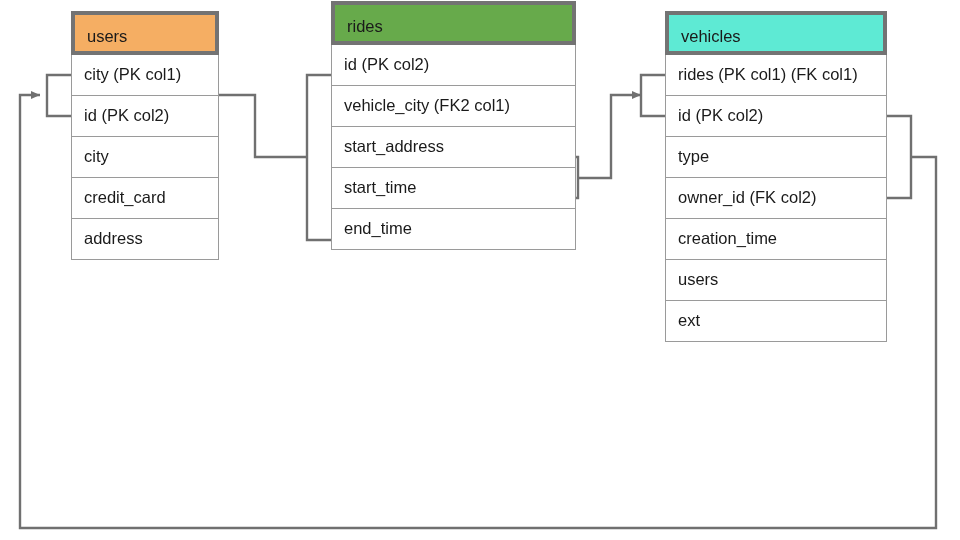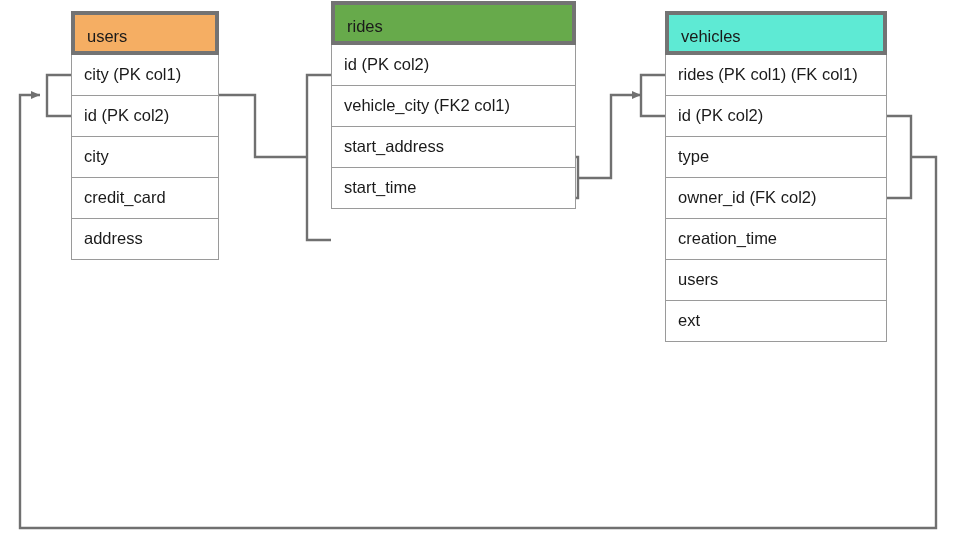--- a/index.html
+++ b/index.html
@@ -94,20 +94,21 @@
     <div class="entity-row">credit_card</div>
     <div class="entity-row">address</div>
   </div>
 
   <div class="entity" style="left: 331px; top: 1px; width: 245px; border-radius: 19px;">
     <div class="entity-header" style="background: rgb(103, 170, 75);">rides</div>
     <div class="entity-row">id (PK col2)</div>
     <div class="entity-row">vehicle_city (FK2 col1)</div>
     <div class="entity-row">start_address</div>
     <div class="entity-row">start_time</div>
+    <div class="entity-row">end_time</div>
   </div>
 
   <div class="entity" style="left: 665px; top: 11px; width: 222px;">
     <div class="entity-header" style="background: #5eead4;">vehicles</div>
     <div class="entity-row">rides (PK col1) (FK col1)</div>
     <div class="entity-row">id (PK col2)</div>
     <div class="entity-row">type</div>
     <div class="entity-row">owner_id (FK col2)</div>
     <div class="entity-row">creation_time</div>
     <div class="entity-row">users</div>

